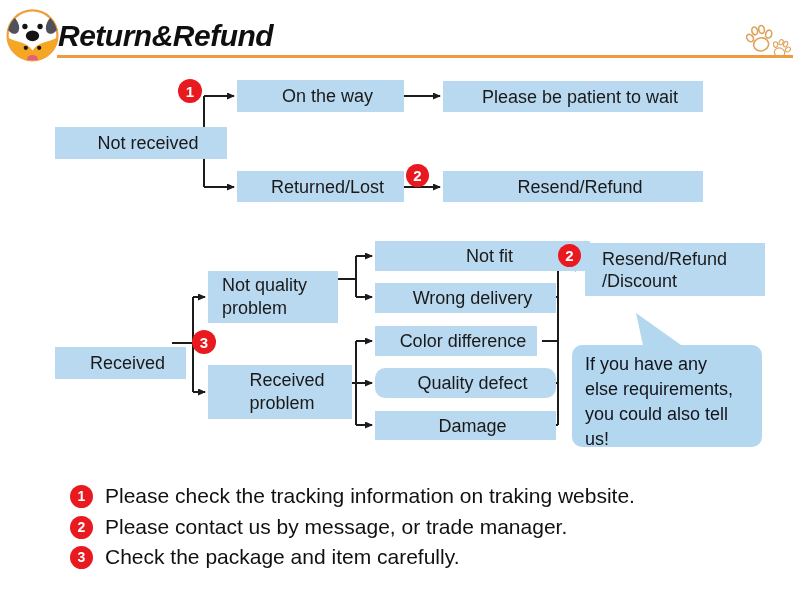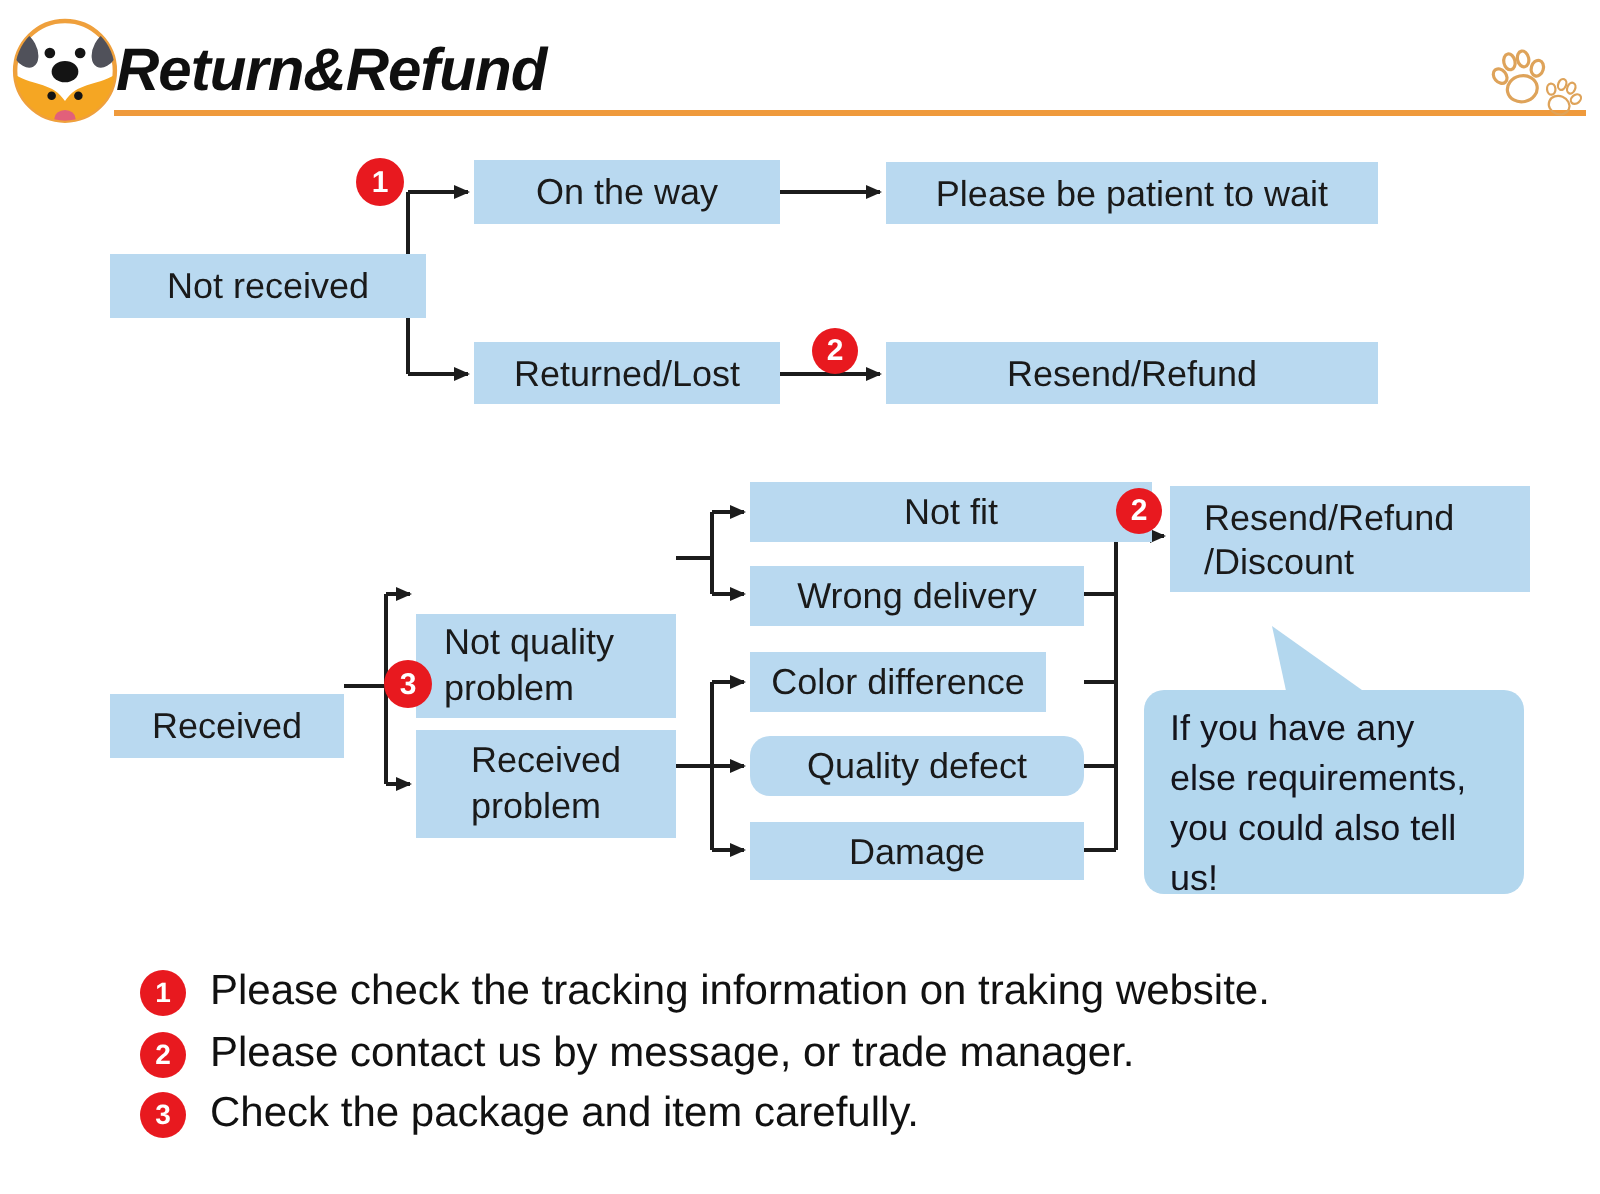--- a/index.html
+++ b/index.html
@@ -15,20 +15,21 @@
   .hdr-divider{position:absolute;left:57px;top:55px;width:736px;height:3px;background:#ef9a3c;}
   .logo{position:absolute;left:4px;top:6px;}
   .paws{position:absolute;left:733px;top:12px;}
   
   .connectors{position:absolute;left:0;top:0;width:800px;height:597px;pointer-events:none;}
   
   .box{
     position:absolute;background:#b9d9f0;font-size:18px;color:#1a1a1a;
     display:flex;align-items:center;justify-content:center;text-align:center;
     line-height:22px;
+    padding-left:14px;
   }
   .box.left{justify-content:flex-start;text-align:left;}
   .twolines{display:block;}
   .twolines span{display:block;}
   
   .badge{
     position:absolute;width:24px;height:24px;border-radius:50%;background:#e8191f;
     color:#ffffff;font-size:15px;font-weight:bold;display:flex;align-items:center;
     justify-content:center;line-height:1;
   }
@@ -139,21 +140,21 @@
   </svg>
 
   <div class="box" style="left:55px;top:127px;width:158px;height:32px;">Not received</div>
   <div class="box" style="left:237px;top:80px;width:153px;height:32px;">On the way</div>
   <div class="box" style="left:443px;top:81px;width:246px;height:31px;">Please be patient to wait</div>
   <div class="box" style="left:237px;top:171px;width:153px;height:31px;">Returned/Lost</div>
   <div class="box" style="left:443px;top:171px;width:246px;height:31px;">Resend/Refund</div>
 
   <div class="box" style="left:55px;top:327px;width:117px;height:32px;margin-top:20px;">Received</div>
 
-  <div class="box left" style="left:208px;top:271px;width:130px;height:52px;padding-left:14px;box-sizing:border-box;margin-top:36px;">
+  <div class="box left" style="left:208px;top:271px;width:130px;height:52px;padding-left:14px;box-sizing:border-box;">
     <div class="twolines" style="line-height:23px;">
       <span>Not quality</span>
       <span>problem</span>
     </div>
   </div>
 
   <div class="box" style="left:208px;top:365px;width:130px;height:54px;">
     <div class="twolines" style="line-height:23px;text-align:left;">
       <span>Received</span>
       <span>problem</span>

